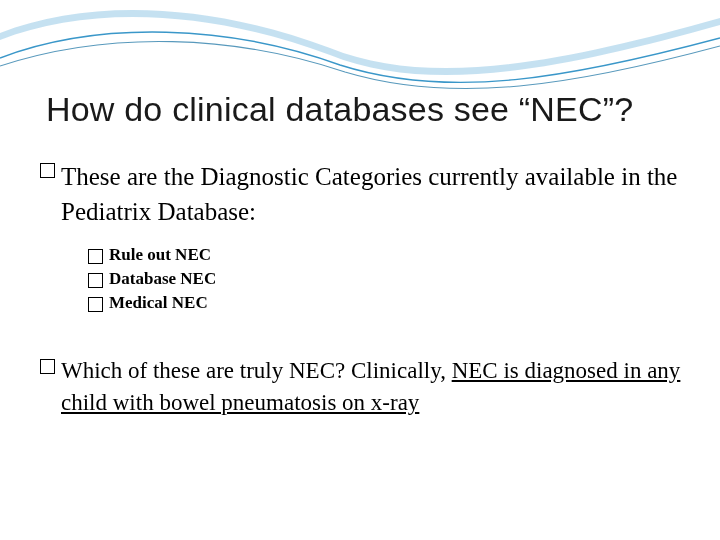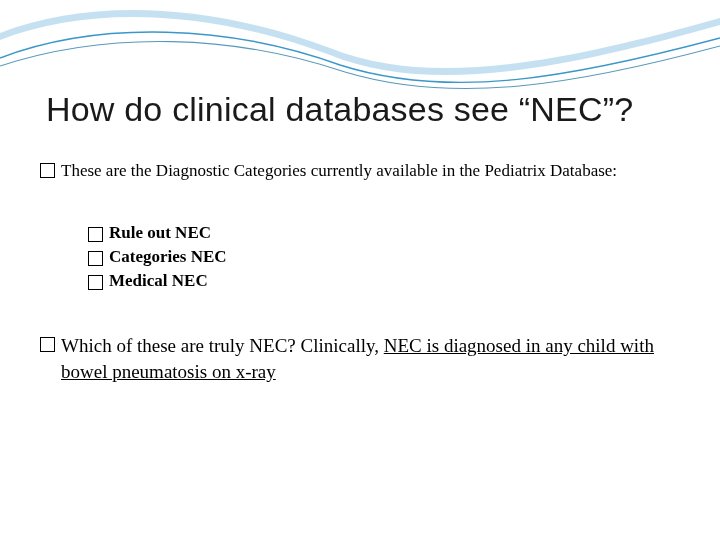--- a/index.html
+++ b/index.html
@@ -2,26 +2,26 @@
 <html><head>
 <meta charset="utf-8">
 <style>
   html,body{margin:0;padding:0}
   body{width:720px;height:540px;background:#fff;position:relative;font-family:Georgia,"Times New Roman",serif;color:#000;overflow:hidden}
   .wave{position:absolute;top:0;left:0;width:720px;height:120px;pointer-events:none}
   .content{position:absolute;top:90px;left:40px;right:32px}
   .title{font-family:"Segoe UI","Helvetica Neue",Arial,sans-serif;font-size:34px;font-weight:400;color:#1a1a1a;margin:0 0 30px 6px;letter-spacing:.2px}
   .bul-row{display:flex;align-items:flex-start;margin:0}
   .box{width:13px;height:13px;border:1.6px solid #000;flex:0 0 auto;margin-right:6px;margin-top:4px}
-  .p1{font-size:17px;line-height:1.4;margin-bottom:40px}
+  .p1{font-size:25px;line-height:1.4;margin-bottom:16px}
   .p1 .text{flex:1}
   .sub{margin-left:48px;margin-bottom:4px}
   .subtext{font-size:17px;font-weight:700}
   .subs{margin-bottom:42px}
-  .p2{font-size:19px;line-height:1.4}
+  .p2{font-size:23px;line-height:1.4}
   .p2 .text{flex:1}
   .u{text-decoration:underline}
 </style>
 </head>
 <body>
 
 <svg class="wave" viewBox="0 0 720 120" preserveAspectRatio="none">
   <path d="M0,40 C90,5 210,10 330,55 C430,95 560,70 720,25 L720,18 C560,63 430,88 330,48 C210,3 90,-2 0,33 Z" fill="rgba(90,170,215,0.35)"></path>
   <path d="M0,58 C100,20 230,25 340,65 C450,100 570,78 720,38" fill="none" stroke="#3a97c9" stroke-width="1.4"></path>
   <path d="M0,66 C110,30 235,35 345,72 C455,105 575,85 720,46" fill="none" stroke="#2e7fab" stroke-width="1.1" opacity="0.8"></path>
@@ -36,21 +36,21 @@
     <span class="text">These are the Diagnostic Categories currently available in the Pediatrix Database:</span>
   </div>
 
   <div class="subs">
     <div class="bul-row sub">
       <span class="box"></span>
       <span class="subtext">Rule out NEC</span>
     </div>
     <div class="bul-row sub">
       <span class="box"></span>
-      <span class="subtext">Categories NEC</span>
+      <span class="subtext">Database NEC</span>
     </div>
     <div class="bul-row sub">
       <span class="box"></span>
       <span class="subtext">Medical NEC</span>
     </div>
   </div>
 
   <div class="bul-row p2">
     <span class="box"></span>
     <span class="text">

